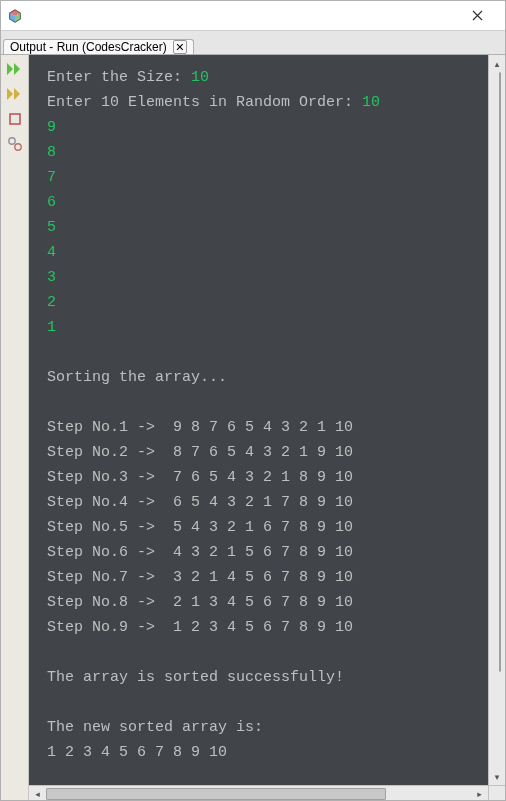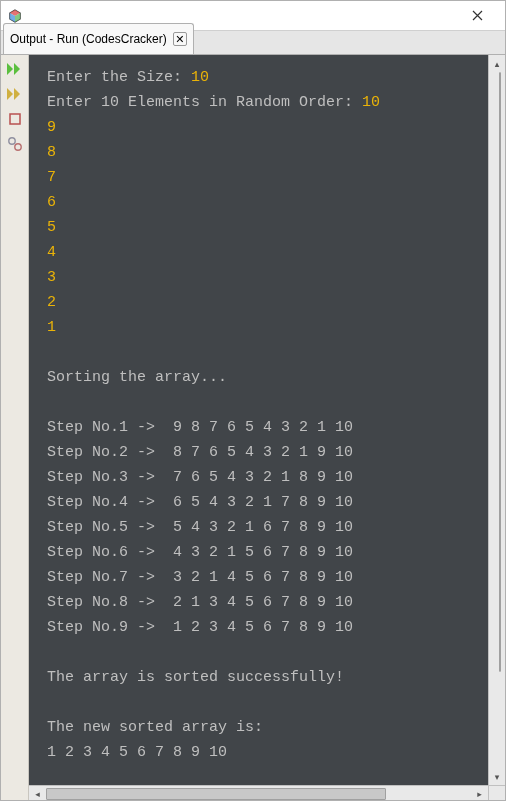--- a/index.html
+++ b/index.html
@@ -36,21 +36,21 @@
     background: #e6e6e6;
     display: flex;
     align-items: flex-end;
     padding-left: 2px;
     border-bottom: 1px solid #b0b0b0;
   }
   .tab {
     background: #f8f8f8;
     border: 1px solid #b0b0b0;
     border-bottom: none;
-    padding: 8px 6px;
+    padding: 0 6px;
     font-size: 12px;
     display: flex;
     align-items: center;
     gap: 6px;
     border-radius: 3px 3px 0 0;
   }
   .tab-close {
     width: 14px; height: 14px;
     display:flex;align-items:center;justify-content:center;
     font-size: 11px;
@@ -90,21 +90,21 @@
   .console {
     flex: 1;
     overflow: hidden;
     padding: 10px 0 10px 18px;
     font-family: "Consolas","Courier New",monospace;
     font-size: 15px;
     color: #bfbfbf;
     line-height: 25px;
     white-space: pre;
   }
-  .hl { color: #eab308; }
+  .hl { color: #22c55e; }
   .vscroll {
     position:absolute; right:0; top:0; bottom:17px; width:17px;
     background:#e9e9e9; border-left:1px solid #c0c0c0;
     display:flex;flex-direction:column;align-items:center;
   }
   .vscroll .arrow{ height:17px;width:100%;display:flex;align-items:center;justify-content:center;font-size:9px;color:#555;cursor:pointer;}
   .vscroll .track{flex:1;position:relative;}
   .vscroll .thumb{position:absolute;left:2px;right:2px;top:0;height:600px;background:#c8c8c8;border:1px solid #a0a0a0;border-radius:1px;cursor:pointer;}
   .hscroll {
     position:absolute; left:0; right:17px; bottom:0; height:17px;

